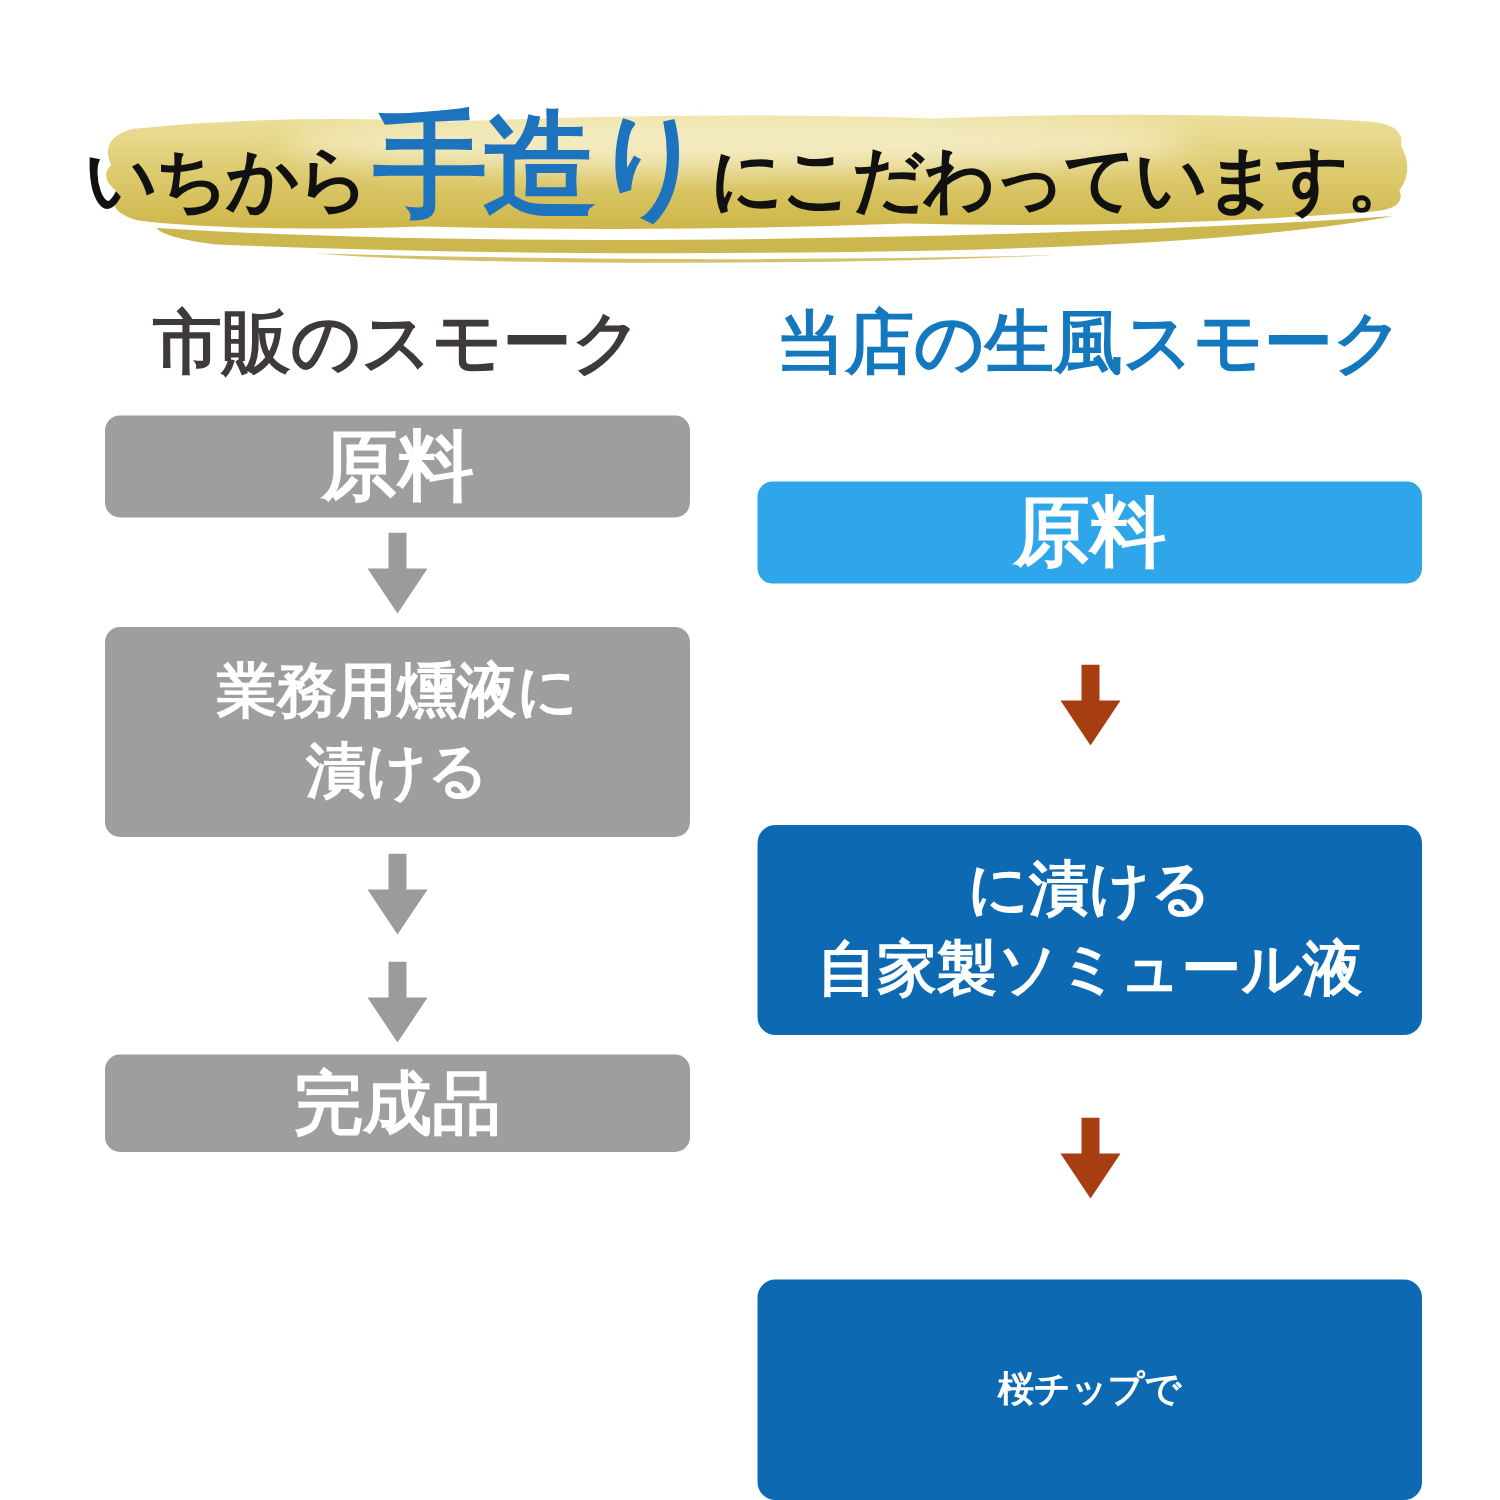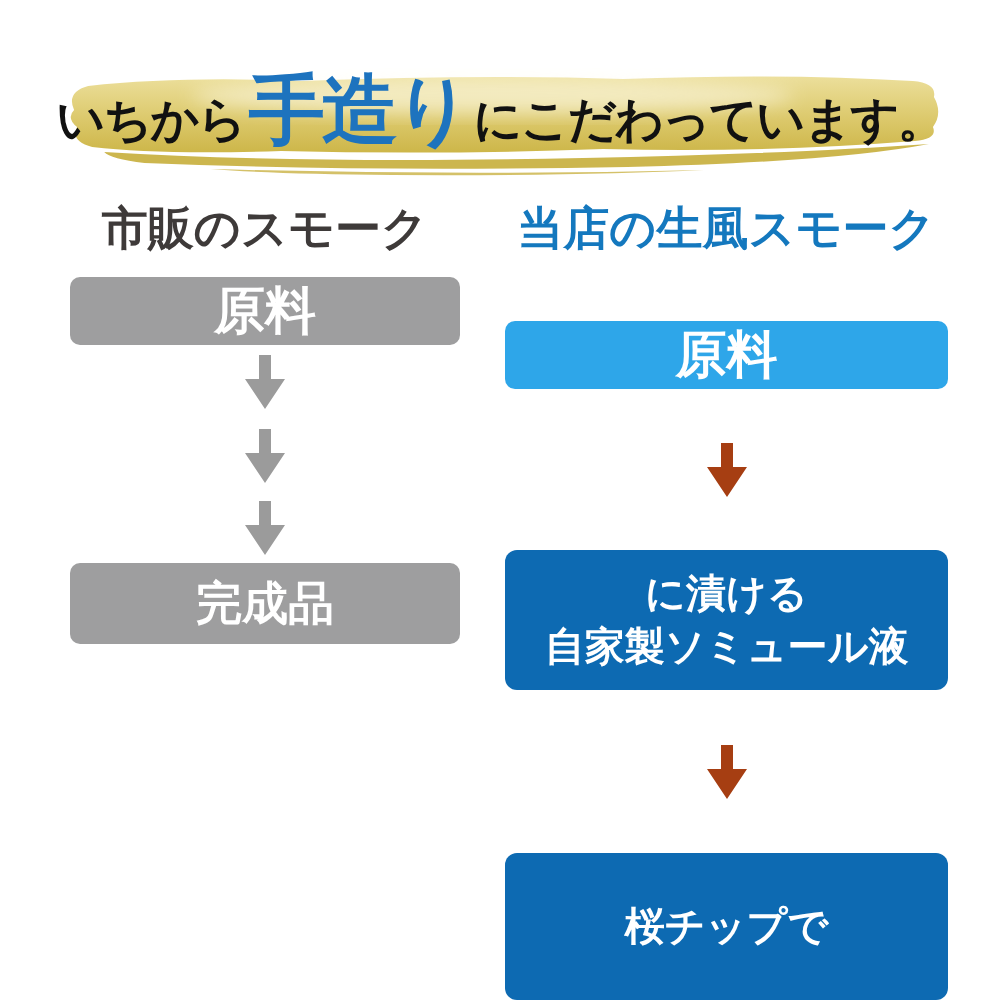--- a/index.html
+++ b/index.html
@@ -81,22 +81,22 @@
     font-weight: bold;
     border-radius: 10px;
   }
   .gray  { background: var(--gray-box); }
   .lblue { background: var(--light-blue-box); }
   .dblue { background: var(--dark-blue-box); border-radius: 12px; }
 
   .b1 { height: 68px;  font-size: 51px; }
   .b2 { height: 140px; font-size: 40px; line-height: 53px; }
   .b3 { height: 147px; font-size: 44px; }
-  .b3.two-line { font-size: 40px; line-height: 53px; align-items: center; }
-  .b4 { height: 81px;  font-size: 46px; }
+  .b3.two-line { font-size: 24px; line-height: 53px; align-items: center; }
+  .b4 { height: 65px;  font-size: 46px; }
 
   .gap {
     display: flex;
     justify-content: center;
     align-items: center;
   }
   .g1 { height: 73px; }
   .g2 { height: 75px; }
   .g3 { height: 70px; }
 
@@ -142,20 +142,24 @@
     <div class="box gray b1">
       <span>原料</span>
     </div>
 
     <div class="gap g1">
       <svg class="arrow-svg a-gray" viewBox="0 0 40 54" aria-hidden="true">
         <path d="M14 0 H26 V24 H40 L20 54 L0 24 H14 Z" fill="currentColor"></path>
       </svg>
     </div>
 
+    <div class="box gray b2">
+      <span>業務用燻液に</span>
+      <span>漬ける</span>
+    </div>
 
     <div class="gap g2">
       <svg class="arrow-svg a-gray" viewBox="0 0 40 54" aria-hidden="true">
         <path d="M14 0 H26 V24 H40 L20 54 L0 24 H14 Z" fill="currentColor"></path>
       </svg>
     </div>
 
 
     <div class="gap g3">
       <svg class="arrow-svg a-gray" viewBox="0 0 40 54" aria-hidden="true">

